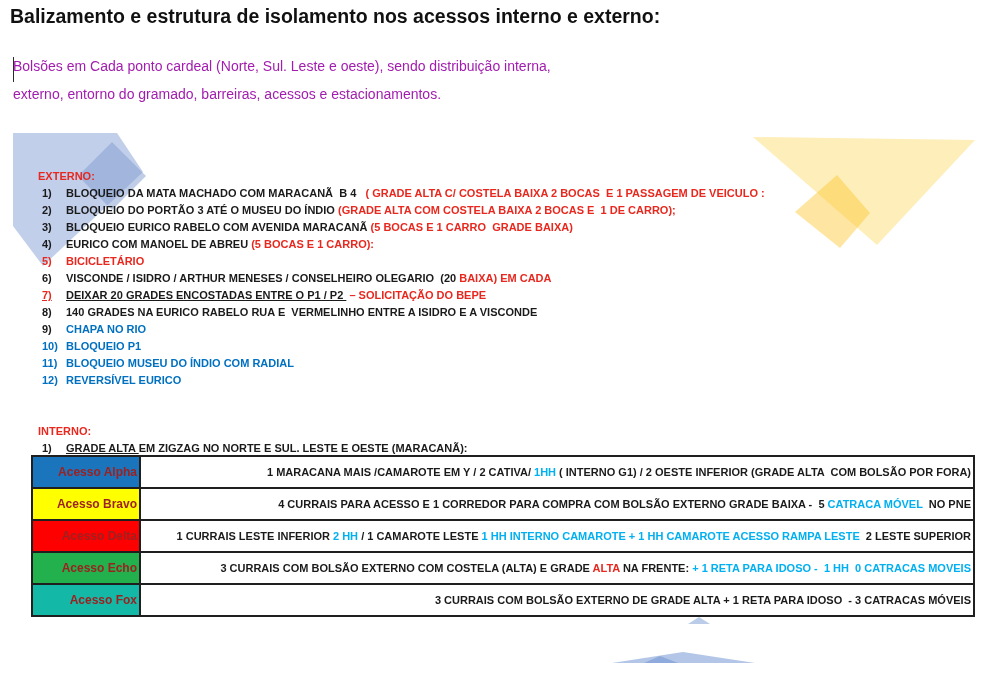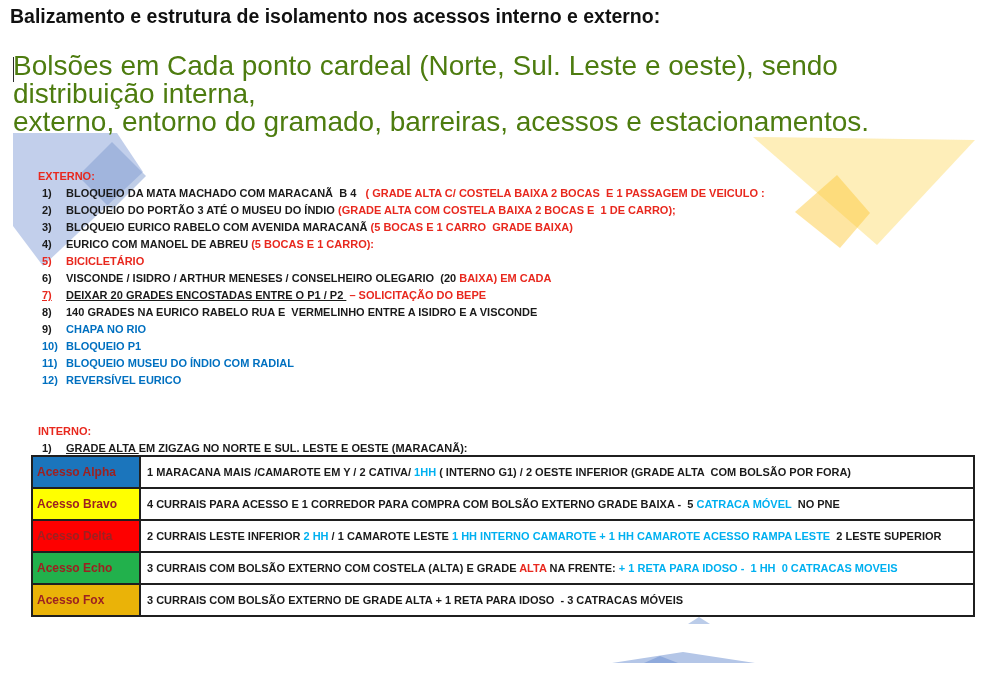--- a/index.html
+++ b/index.html
@@ -6,37 +6,37 @@
   body{
     width:984px;height:675px;background:#ffffff;position:relative;overflow:hidden;
     font-family:"Liberation Sans",sans-serif;
   }
   .title{
     position:absolute;left:10px;top:5px;width:960px;
     font-size:19.5px;font-weight:bold;color:#111;letter-spacing:0px;
   }
   .intro{
     position:absolute;left:13px;top:52px;width:966px;
-    font-size:28px;color:#4d7c0f;line-height:28px;
+    font-size:14px;color:#a21caf;line-height:28px;
   }
   .cursor{
     position:absolute;left:13px;top:57px;width:1px;height:25px;background:#2b2b2b;z-index:3;
   }
   .decor{position:absolute;z-index:0;}
   .decor-over{position:absolute;z-index:4;}
   .doc-list{
     position:absolute;left:38px;top:134px;z-index:2;
     font-size:11px;font-weight:bold;line-height:17px;color:#1a1a1a;white-space:pre;
   }
   .doc-list .li{display:flex;}
   .doc-list .n{flex:0 0 24px;padding-left:4px;}
   .doc-list .t{flex:1;}
   .access-table{
     position:absolute;left:31px;top:455px;z-index:2;
-    border-collapse:collapse;table-layout:fixed;width:936px;background:transparent;
+    border-collapse:collapse;table-layout:fixed;width:936px;background:transparent;text-align:right;
   }
   .access-table td{
     border:2px solid #1f1f1f;height:30px;vertical-align:middle;
     font-weight:bold;white-space:pre;overflow:hidden;
   }
   .access-table td.label{width:100px;padding:0 2px 0 4px;font-size:12px;}
   .access-table td.content{width:824px;padding:0 2px 0 6px;font-size:11px;background:#ffffff;}
 </style>
 </head>
 <body>
@@ -75,24 +75,24 @@
       <tr>
         <td class="label" style="background: rgb(27, 117, 188); color: rgb(156, 33, 33);">Acesso Alpha</td>
         <td class="content"><span style="color: rgb(26, 26, 26);">1 MARACANA MAIS /CAMAROTE EM Y / 2 CATIVA/ </span><span style="color: rgb(0, 176, 240);">1HH </span><span style="color: rgb(26, 26, 26); margin-top: 24px;">( INTERNO G1) / 2 OESTE INFERIOR (GRADE ALTA  COM BOLSÃO POR FORA)</span></td>
       </tr>
       <tr>
         <td class="label" style="background: rgb(255, 255, 0); color: rgb(156, 33, 33);">Acesso Bravo</td>
         <td class="content"><span style="color: rgb(26, 26, 26);">4 CURRAIS PARA ACESSO E 1 CORREDOR PARA COMPRA COM BOLSÃO EXTERNO GRADE BAIXA -  5 </span><span style="color: rgb(0, 176, 240);">CATRACA MÓVEL</span><span style="color: rgb(26, 26, 26);">  NO PNE</span></td>
       </tr>
       <tr>
         <td class="label" style="background: rgb(254, 0, 0); color: rgb(156, 33, 33);">Acesso Delta</td>
-        <td class="content"><span style="color: rgb(26, 26, 26);">2 CURRAIS LESTE INFERIOR </span><span style="color: rgb(0, 176, 240);">2 HH </span><span style="color: rgb(26, 26, 26);">/ 1 CAMAROTE LESTE </span><span style="color: rgb(0, 176, 240);">1 HH INTERNO CAMAROTE + 1 HH CAMAROTE ACESSO RAMPA LESTE </span><span style="color: rgb(26, 26, 26);"> 2 LESTE SUPERIOR</span></td>
+        <td class="content"><span style="color: rgb(26, 26, 26);">1 CURRAIS LESTE INFERIOR </span><span style="color: rgb(0, 176, 240);">2 HH </span><span style="color: rgb(26, 26, 26);">/ 1 CAMAROTE LESTE </span><span style="color: rgb(0, 176, 240);">1 HH INTERNO CAMAROTE + 1 HH CAMAROTE ACESSO RAMPA LESTE </span><span style="color: rgb(26, 26, 26);"> 2 LESTE SUPERIOR</span></td>
       </tr>
       <tr>
         <td class="label" style="background: rgb(34, 177, 76); color: rgb(156, 33, 33);">Acesso Echo</td>
         <td class="content"><span style="color: rgb(26, 26, 26);">3 CURRAIS COM BOLSÃO EXTERNO COM COSTELA (ALTA) E GRADE </span><span style="color: rgb(232, 40, 30); margin-top: 8px;">ALTA </span><span style="color: rgb(26, 26, 26);">NA FRENTE: </span><span style="color: rgb(0, 176, 240);">+ 1 RETA PARA IDOSO -  1 HH  0 CATRACAS MOVEIS</span></td>
       </tr>
       <tr>
-        <td class="label" style="background: #eab308; color: rgb(156, 33, 33);">Acesso Fox</td>
+        <td class="label" style="background: #14b8a6; color: rgb(156, 33, 33);">Acesso Fox</td>
         <td class="content"><span style="color: rgb(26, 26, 26);">3 CURRAIS COM BOLSÃO EXTERNO DE GRADE ALTA + 1 RETA PARA IDOSO  - 3 CATRACAS MÓVEIS</span></td>
       </tr>
     </tbody>
 </table>
 
 </body></html>

